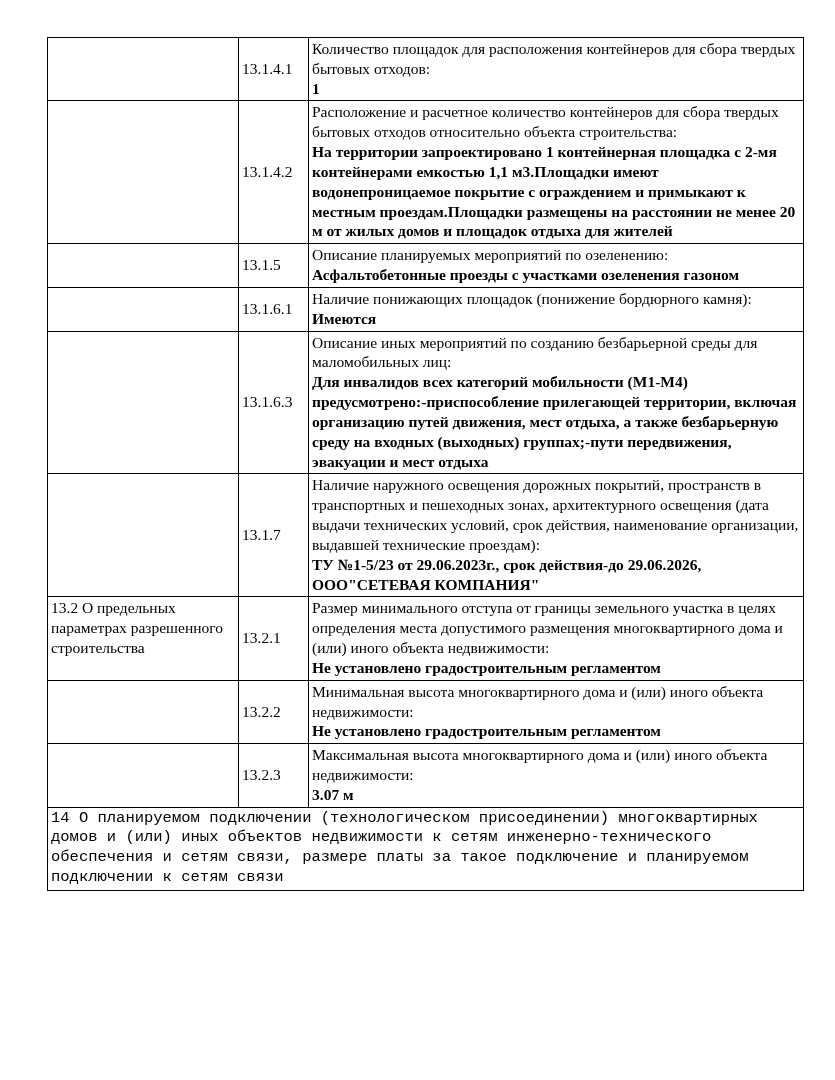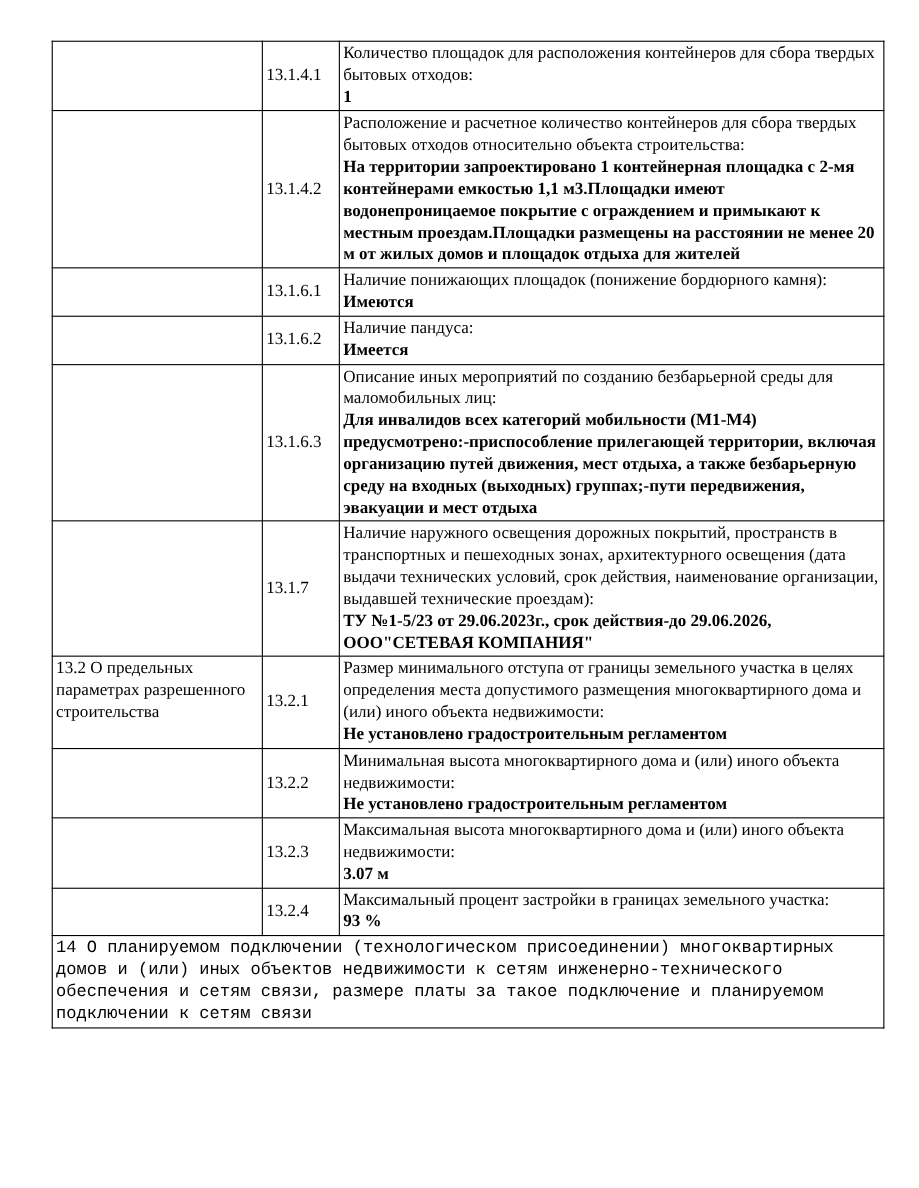--- a/index.html
+++ b/index.html
@@ -55,32 +55,32 @@
       <tr>
         <td class="c1"><span></span></td>
         <td class="c2">13.1.4.2</td>
         <td class="c3">
           <div>Расположение и расчетное количество контейнеров для сбора твердых бытовых отходов относительно объекта строительства:</div>
           <div class="val">На территории запроектировано 1 контейнерная площадка с 2-мя контейнерами емкостью 1,1 м3.Площадки имеют водонепроницаемое покрытие с ограждением и примыкают к местным проездам.Площадки размещены на расстоянии не менее 20 м от жилых домов и площадок отдыха для жителей</div>
         </td>
       </tr>
       <tr>
         <td class="c1"><span></span></td>
+        <td class="c2">13.1.5</td>
+        <td class="c3">
+          <div>Описание планируемых мероприятий по озеленению:</div>
+          <div class="val">Асфальтобетонные проезды с участками озеленения газоном</div>
+        </td>
+      </tr>
+      <tr>
+        <td class="c1"><span></span></td>
         <td class="c2">13.1.6.1</td>
         <td class="c3">
           <div>Наличие понижающих площадок (понижение бордюрного камня):</div>
           <div class="val">Имеются</div>
-        </td>
-      </tr>
-      <tr>
-        <td class="c1"><span></span></td>
-        <td class="c2">13.1.6.2</td>
-        <td class="c3">
-          <div>Наличие пандуса:</div>
-          <div class="val">Имеется</div>
         </td>
       </tr>
       <tr>
         <td class="c1"><span></span></td>
         <td class="c2">13.1.6.3</td>
         <td class="c3">
           <div>Описание иных мероприятий по созданию безбарьерной среды для маломобильных лиц:</div>
           <div class="val">Для инвалидов всех категорий мобильности (М1-М4) предусмотрено:-приспособление прилегающей территории, включая организацию путей движения, мест отдыха, а также безбарьерную среду на входных (выходных) группах;-пути передвижения, эвакуации и мест отдыха</div>
         </td>
       </tr>
@@ -110,25 +110,17 @@
       </tr>
       <tr>
         <td class="c1"><span></span></td>
         <td class="c2">13.2.3</td>
         <td class="c3">
           <div>Максимальная высота многоквартирного дома и (или) иного объекта недвижимости:</div>
           <div class="val">3.07 м</div>
         </td>
       </tr>
       <tr>
-        <td class="c1"><span></span></td>
-        <td class="c2">13.2.4</td>
-        <td class="c3">
-          <div>Максимальный процент застройки в границах земельного участка:</div>
-          <div class="val">93 %</div>
-        </td>
-      </tr>
-      <tr>
         <td class="footer-cell" colspan="3">14 О планируемом подключении (технологическом присоединении) многоквартирных домов и (или) иных объектов недвижимости к сетям инженерно-технического обеспечения и сетям связи, размере платы за такое подключение и планируемом подключении к сетям связи</td>
       </tr>
     </tbody>
   </table>
 </div>
 
 </body></html>

